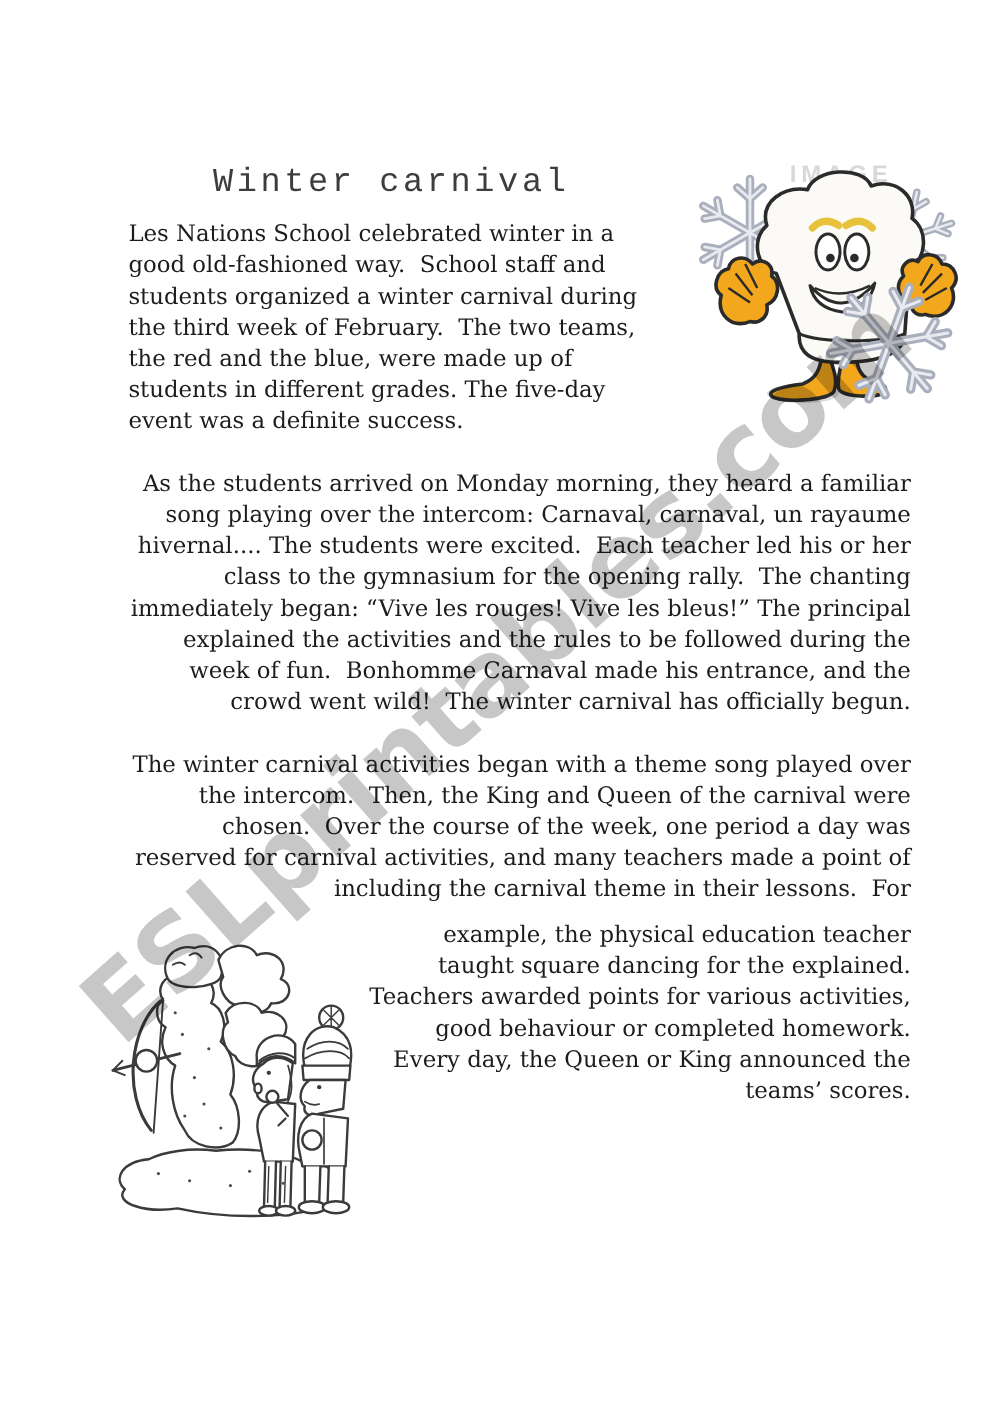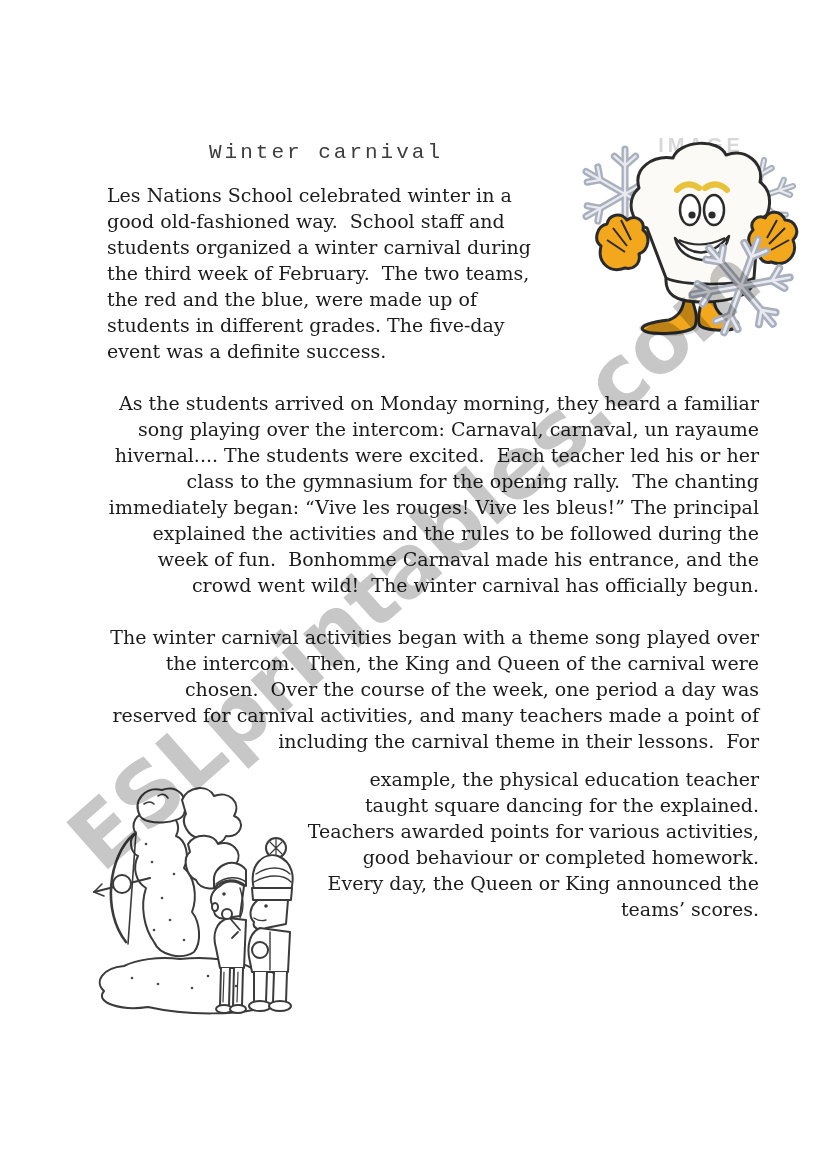--- a/index.html
+++ b/index.html
@@ -5,21 +5,21 @@
   html,body { margin:0; padding:0; background:#ffffff; }
   .page {
     position:relative; width:821px; height:1169px;
     background:#ffffff; overflow:hidden;
     font-family:"DejaVu Serif", serif; color:#1c1c1c;
   }
   .content { position:relative; padding:136px 0 0 95px; z-index:1; }
 
   h1.title {
     font-family:"Liberation Mono", monospace;
-    font-weight:400; font-size:21px; line-height:34px;
+    font-weight:400; font-size:28px; line-height:34px;
     letter-spacing:3px; color:#3d3d3d;
     text-align:center; margin:0 0 10px 0;
   }
 
   p.body-par {
     font-size:19px; line-height:26px; margin:12px;
     white-space:pre-wrap; max-width:652px;
   }
   p.body-par + p.body-par, .par3-block { margin-top:26px;text-align:right; }
   .par3-block p { margin:12px; }

